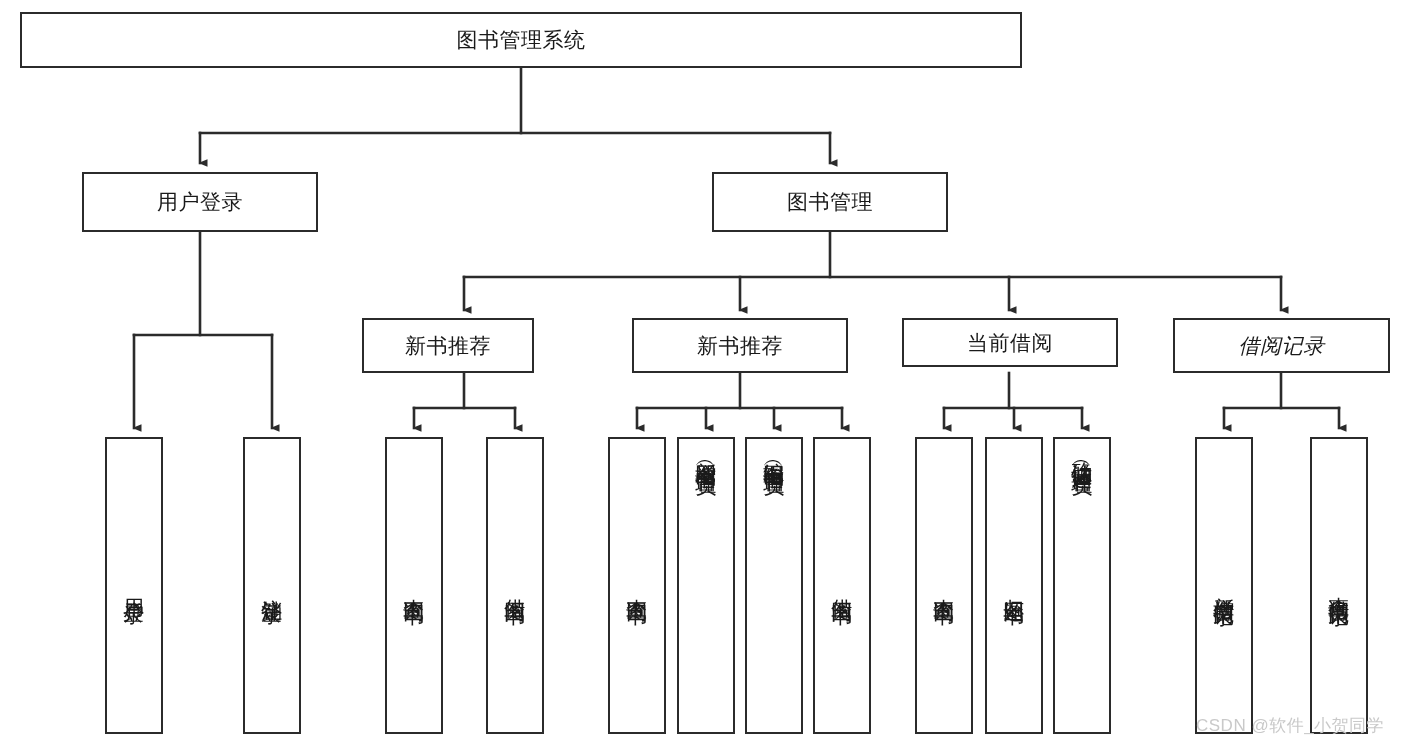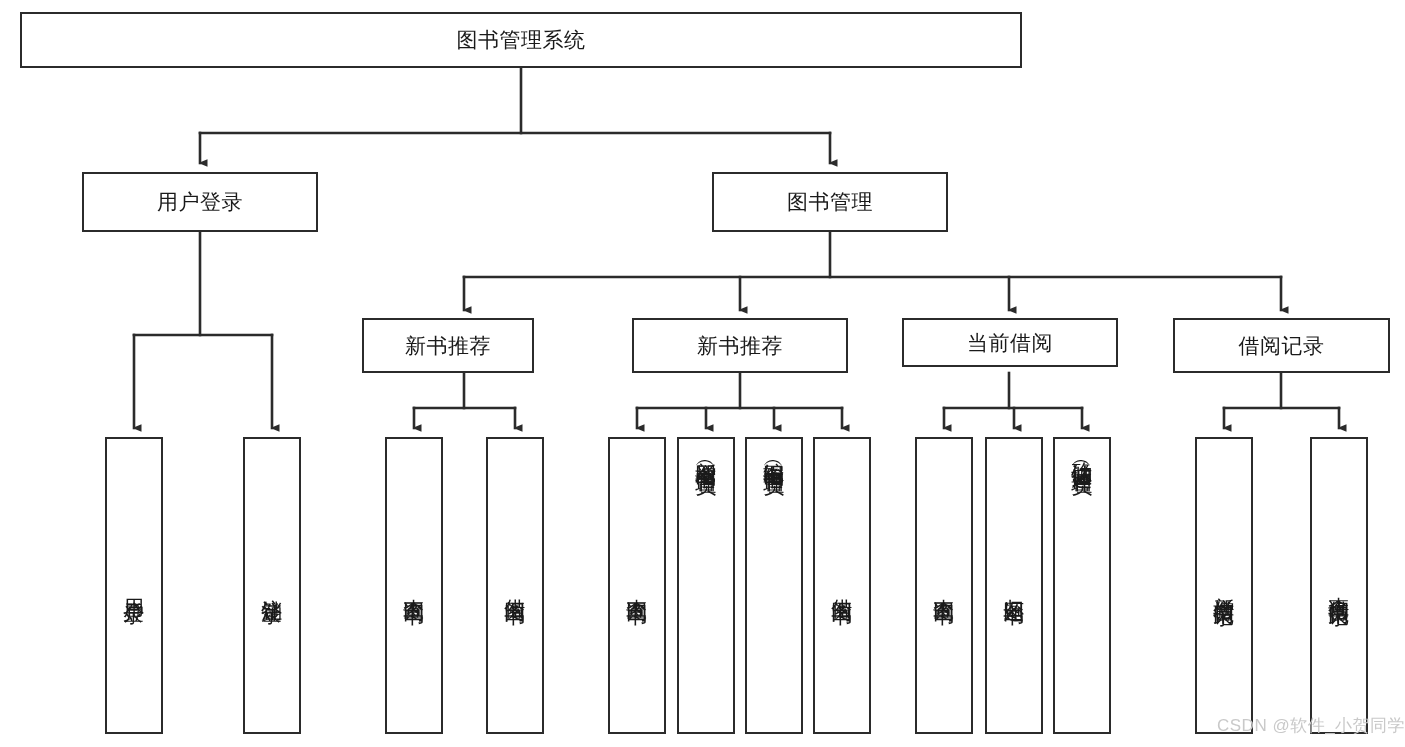--- a/index.html
+++ b/index.html
@@ -143,21 +143,21 @@
   <div id="level2-host">
       <div class="node" style="left: 362px; top: 318px; width: 172px; height: 55px;">
         <span class="label-h">新书推荐</span>
       </div>
       <div class="node" style="left: 632px; top: 318px; width: 216px; height: 55px;">
         <span class="label-h">新书推荐</span>
       </div>
       <div class="node" style="left: 902px; top: 318px; width: 216px; height: 49px;">
         <span class="label-h">当前借阅</span>
       </div>
-      <div class="node" style="left: 1173px; top: 318px; width: 217px; height: 55px;">
+      <div class="node" style="left: 1173px; top: 318px; width: 217px; height: 55px; font-style: italic;">
         <span class="label-h">借阅记录</span>
       </div>
     </div>
   <div id="level3-host">
       <div class="node leaf mid" style="left: 105px; top: 437px; width: 58px; height: 297px;">
         <span class="label-v">用户登录</span>
       </div>
       <div class="node leaf mid" style="left: 243px; top: 437px; width: 58px; height: 297px;">
         <span class="label-v">注销登录</span>
       </div>
@@ -189,14 +189,14 @@
         <span class="label-v">确认归还（管理员）</span>
       </div>
       <div class="node leaf mid" style="left: 1195px; top: 437px; width: 58px; height: 297px;">
         <span class="label-v">新增借阅记录</span>
       </div>
       <div class="node leaf mid" style="left: 1310px; top: 437px; width: 58px; height: 297px;">
         <span class="label-v">查询借阅记录</span>
       </div>
     </div>
 
-  <div class="watermark" id="watermark" style="left: 1196px; top: 714px; padding-left: 21px;">CSDN @软件_小贺同学</div>
+  <div class="watermark" id="watermark" style="left: 1196px; top: 714px;">CSDN @软件_小贺同学</div>
 </div>
 
 </body></html>

